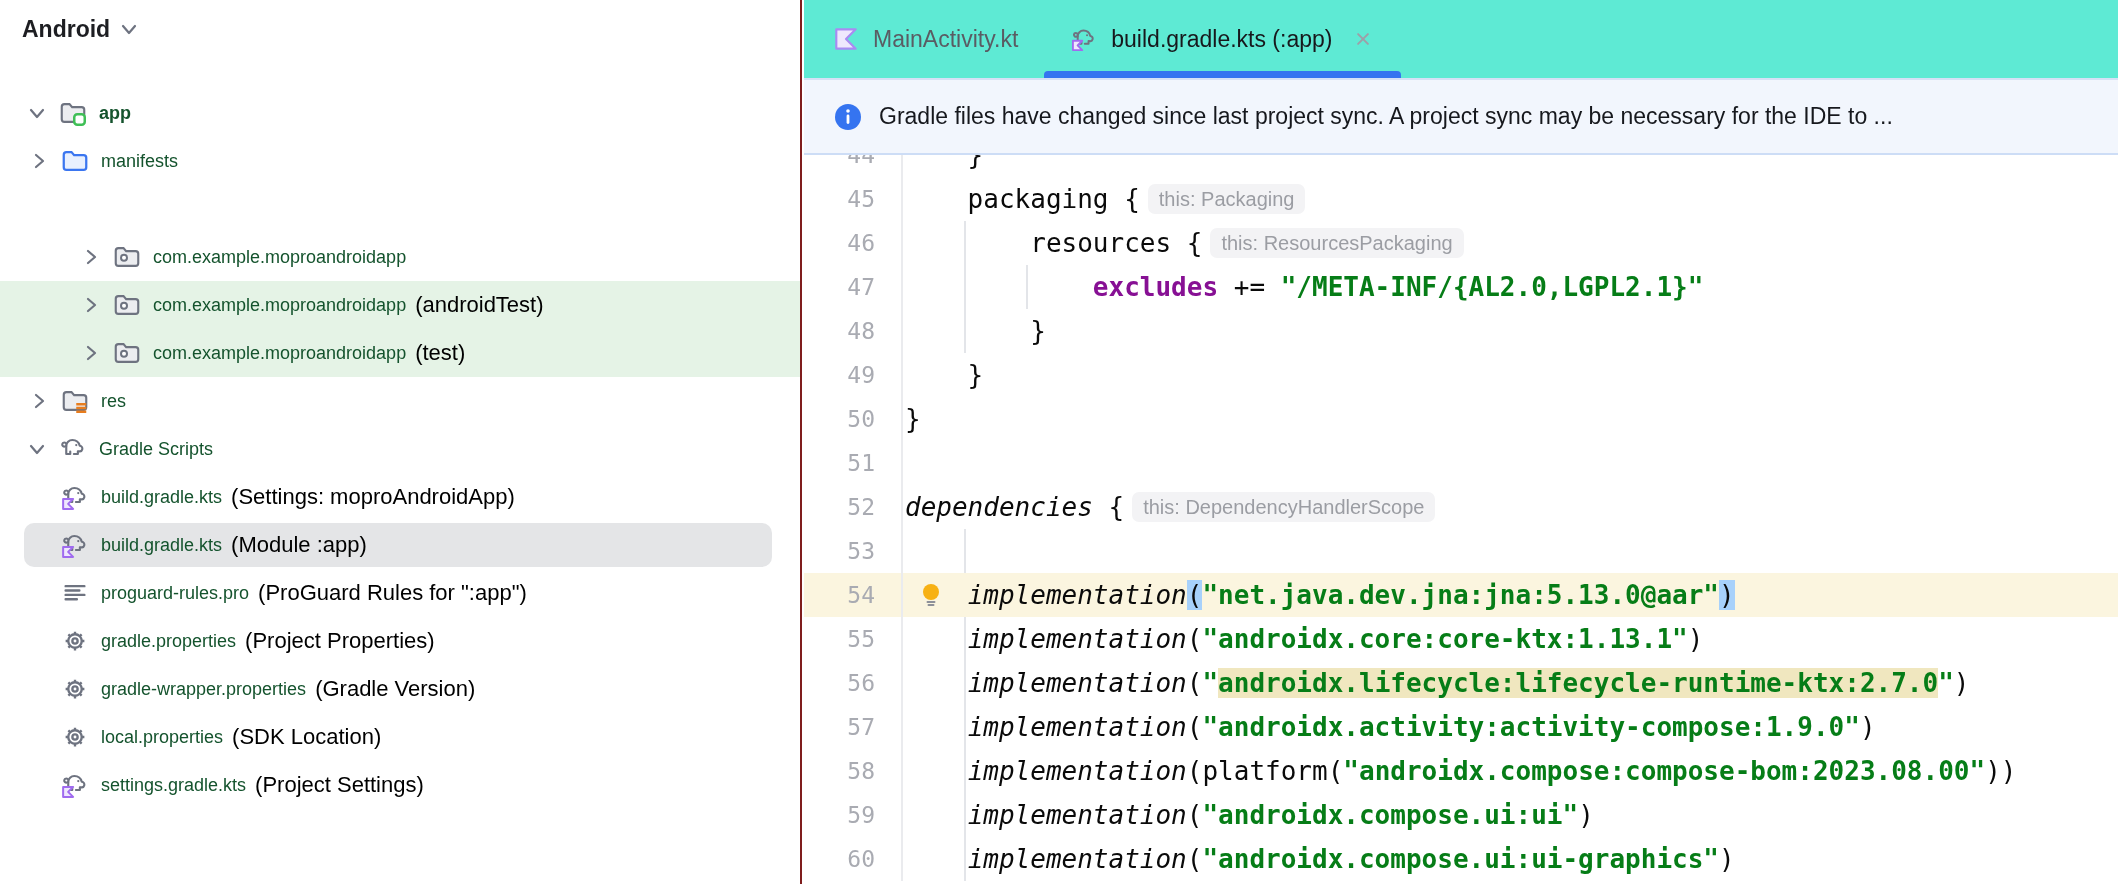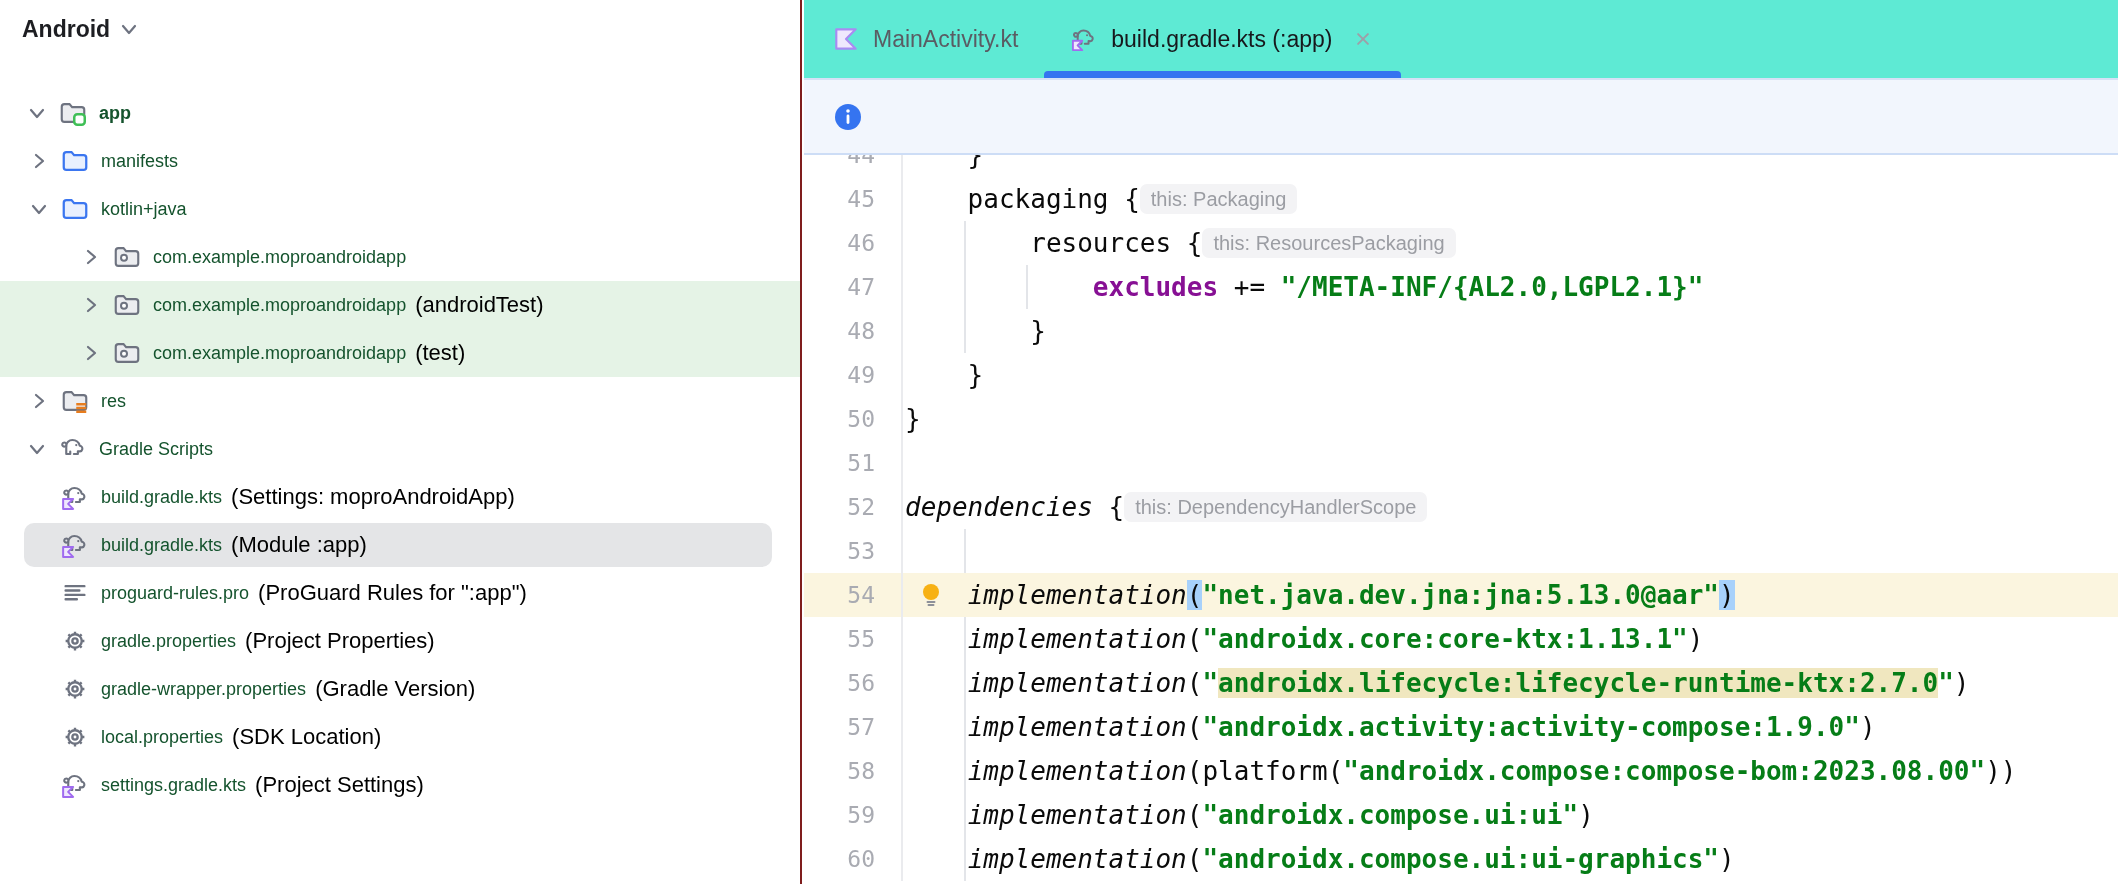--- a/index.html
+++ b/index.html
@@ -43,21 +43,21 @@
   .ln{width:99px;box-sizing:border-box;border-right:2px solid #eaebee;text-align:right;
       padding-right:26px;font:23px/44px "DejaVu Sans Mono",monospace;color:#a9abb2;flex:none;}
   .ct{position:relative;padding-left:2px;white-space:pre;flex:1 1 auto;
       font:26px/44px "DejaVu Sans Mono",monospace;color:#0a0a0a;}
   .ct .c{font-style:italic;}
   .ct .k{color:#871094;font-weight:bold;}
   .ct .s{color:#067d17;font-weight:bold;}
   .ct .sh{color:#067d17;font-weight:bold;background:#f0e7bf;}
   .ct .pm{background:#a7d1fb;}
   .ct .hint{font:20px "Liberation Sans",sans-serif;background:#f3f3f5;color:#9b9da3;
-            border-radius:7px;padding:4px 11px;margin-left:0;position:relative;top:-2px;white-space:pre;}
+            border-radius:7px;padding:4px 11px;margin-left:8px;position:relative;top:-2px;white-space:pre;}
   .bulb{position:absolute;left:13px;top:7px;}
 </style>
 </head>
 <body>
 
 <svg width="0" height="0" style="position:absolute">
   <defs>
     <g id="i-chev-right">
         <polyline points="8,5 15,11 8,17" fill="none" stroke="#6e7380" stroke-width="2.2" stroke-linecap="round" stroke-linejoin="round"></polyline>
       </g>
@@ -108,29 +108,20 @@
     <div class="trow lvl1" style="top:137px">
       <svg class="chev" viewBox="0 0 22 22">
           <use href="#i-chev-right"></use>
         </svg>
       <svg class="ticon" viewBox="0 0 24 24">
           <use href="#i-folder" fill="#e9f0fe" stroke="#3b76f0" stroke-width="1.8"></use>
         </svg>
       <span class="tlabel">manifests</span>
     </div>
 
-    <div class="trow lvl1" style="top:185px">
-      <svg class="chev" viewBox="0 0 22 22">
-          <use href="#i-chev-down"></use>
-        </svg>
-      <svg class="ticon" viewBox="0 0 24 24">
-          <use href="#i-folder" fill="#e9f0fe" stroke="#3b76f0" stroke-width="1.8"></use>
-        </svg>
-      <span class="tlabel">kotlin+java</span>
-    </div>
 
     <div class="trow lvl2" style="top:233px">
       <svg class="chev" viewBox="0 0 22 22">
           <use href="#i-chev-right"></use>
         </svg>
       <svg class="ticon" viewBox="0 0 24 24">
         <use href="#i-folder" fill="#ecedf0" stroke="#6e7380" stroke-width="1.7"></use>
         <circle cx="9.6" cy="12.6" r="2.4" fill="#fff" stroke="#6e7380" stroke-width="1.6"></circle>
       </svg>
       <span class="tlabel">com.example.moproandroidapp</span>
@@ -269,20 +260,21 @@
         <div class="underline"></div>
       </div>
     </div>
 
     <div id="banner">
       <svg width="28" height="28" viewBox="0 0 28 28">
         <circle cx="14" cy="14" r="13" fill="#3574f0"></circle>
         <circle cx="14" cy="8" r="1.8" fill="#fff"></circle>
         <rect x="12.6" y="11.6" width="2.8" height="9.4" rx="1.4" fill="#fff"></rect>
       </svg>
+      <span class="btext">Gradle files have changed since last project sync. A project sync may be necessary for the IDE to ...</span>
     </div>
 
     <div id="code">
       <div id="lines">
         <div class="guide" style="left:160px;top:88px;height:132px"></div>
         <div class="guide" style="left:222px;top:132px;height:44px"></div>
         <div class="guide" style="left:160px;top:396px;height:352px"></div>
 
       <div class="cl">
             <span class="ln">44</span>

